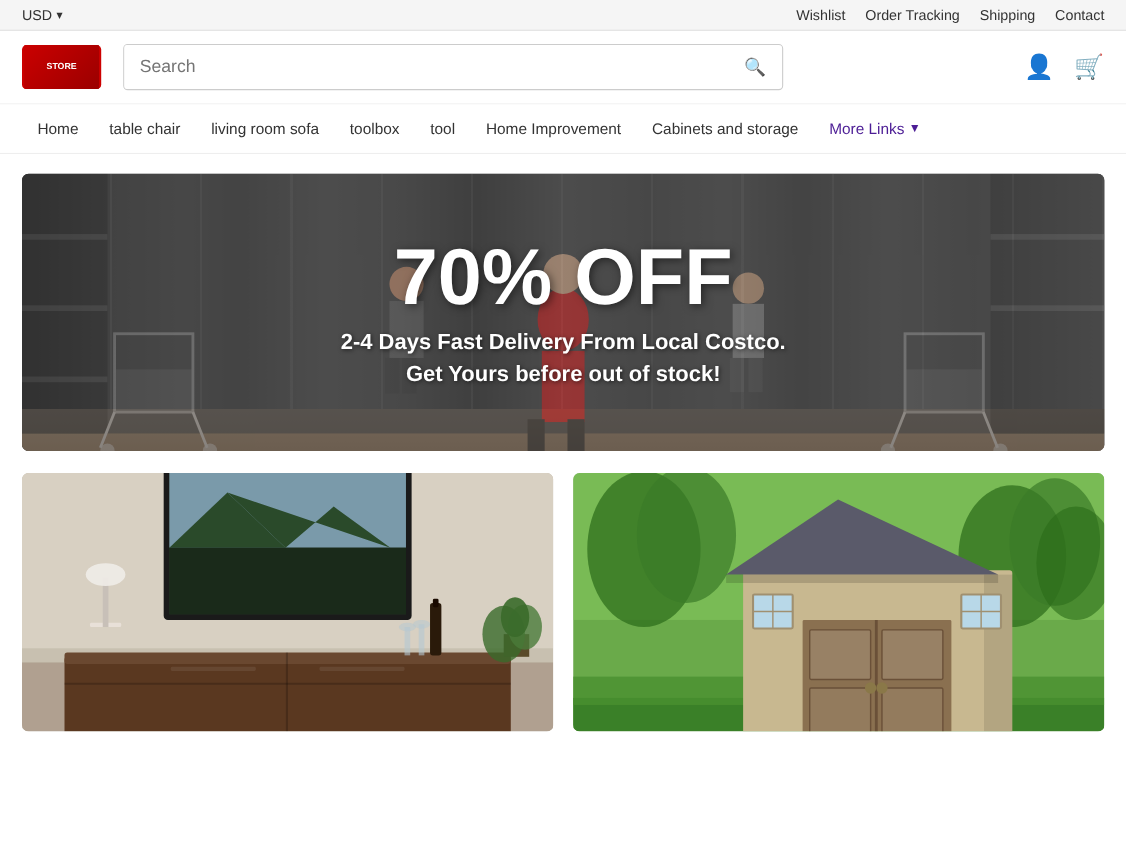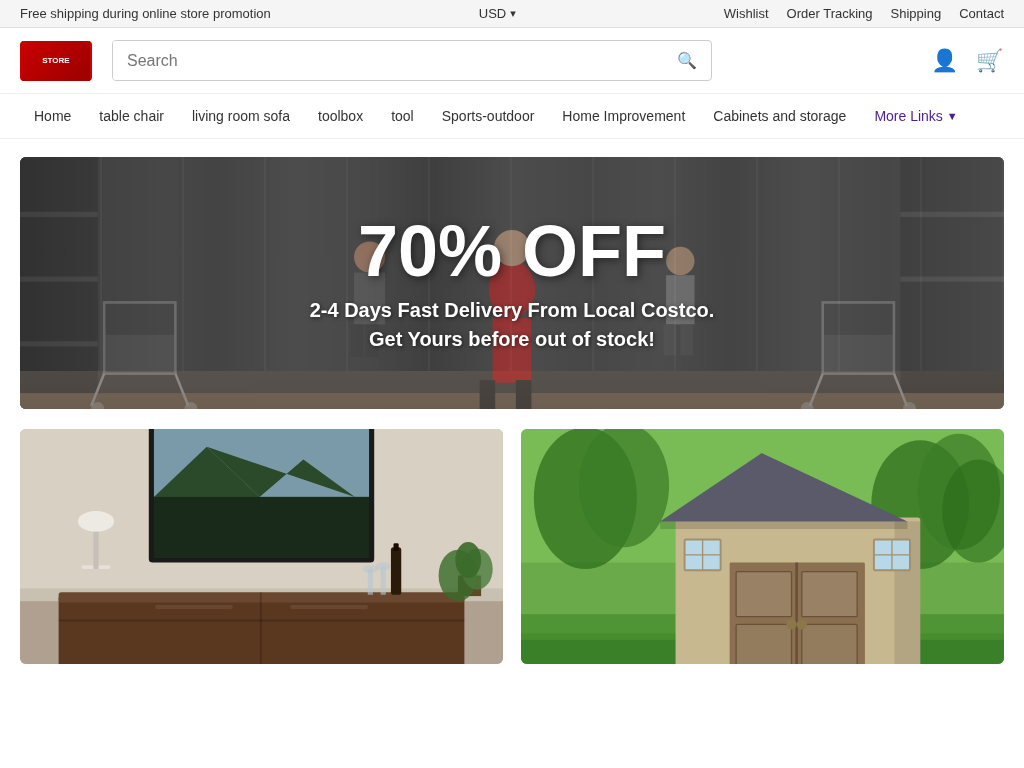--- a/index.html
+++ b/index.html
@@ -186,23 +186,20 @@
       background: #e8e4df;
     }
     .product-card-right {
       background: #f0f0f0;
     }
   </style>
 </head>
 <body>
 
 <div class="top-bar">
-  <div class="top-bar-left">
-    <span>Free shipping during online store promotion</span>
-  </div>
   <div style="display:flex;align-items:center;gap:4px;">
     <span>USD</span>
     <span style="font-size:11px;">▾</span>
   </div>
   <div class="top-bar-right">
     <a href="#">Wishlist</a>
     <a href="#">Order Tracking</a>
     <a href="#">Shipping</a>
     <a href="#">Contact</a>
   </div>
@@ -225,21 +222,20 @@
     <span class="header-icon">🛒</span>
   </div>
 </div>
 
 <nav class="nav">
   <a class="nav-item" href="#">Home</a>
   <a class="nav-item" href="#">table chair</a>
   <a class="nav-item" href="#">living room sofa</a>
   <a class="nav-item" href="#">toolbox</a>
   <a class="nav-item" href="#">tool</a>
-  <a class="nav-item" href="#">Sports-outdoor</a>
   <a class="nav-item" href="#">Home Improvement</a>
   <a class="nav-item" href="#">Cabinets and storage</a>
   <div class="nav-more">
     <span>More Links</span>
     <span style="font-size:11px;">▼</span>
   </div>
 </nav>
 
 <div class="hero">
   <div class="hero-store-scene"></div>

